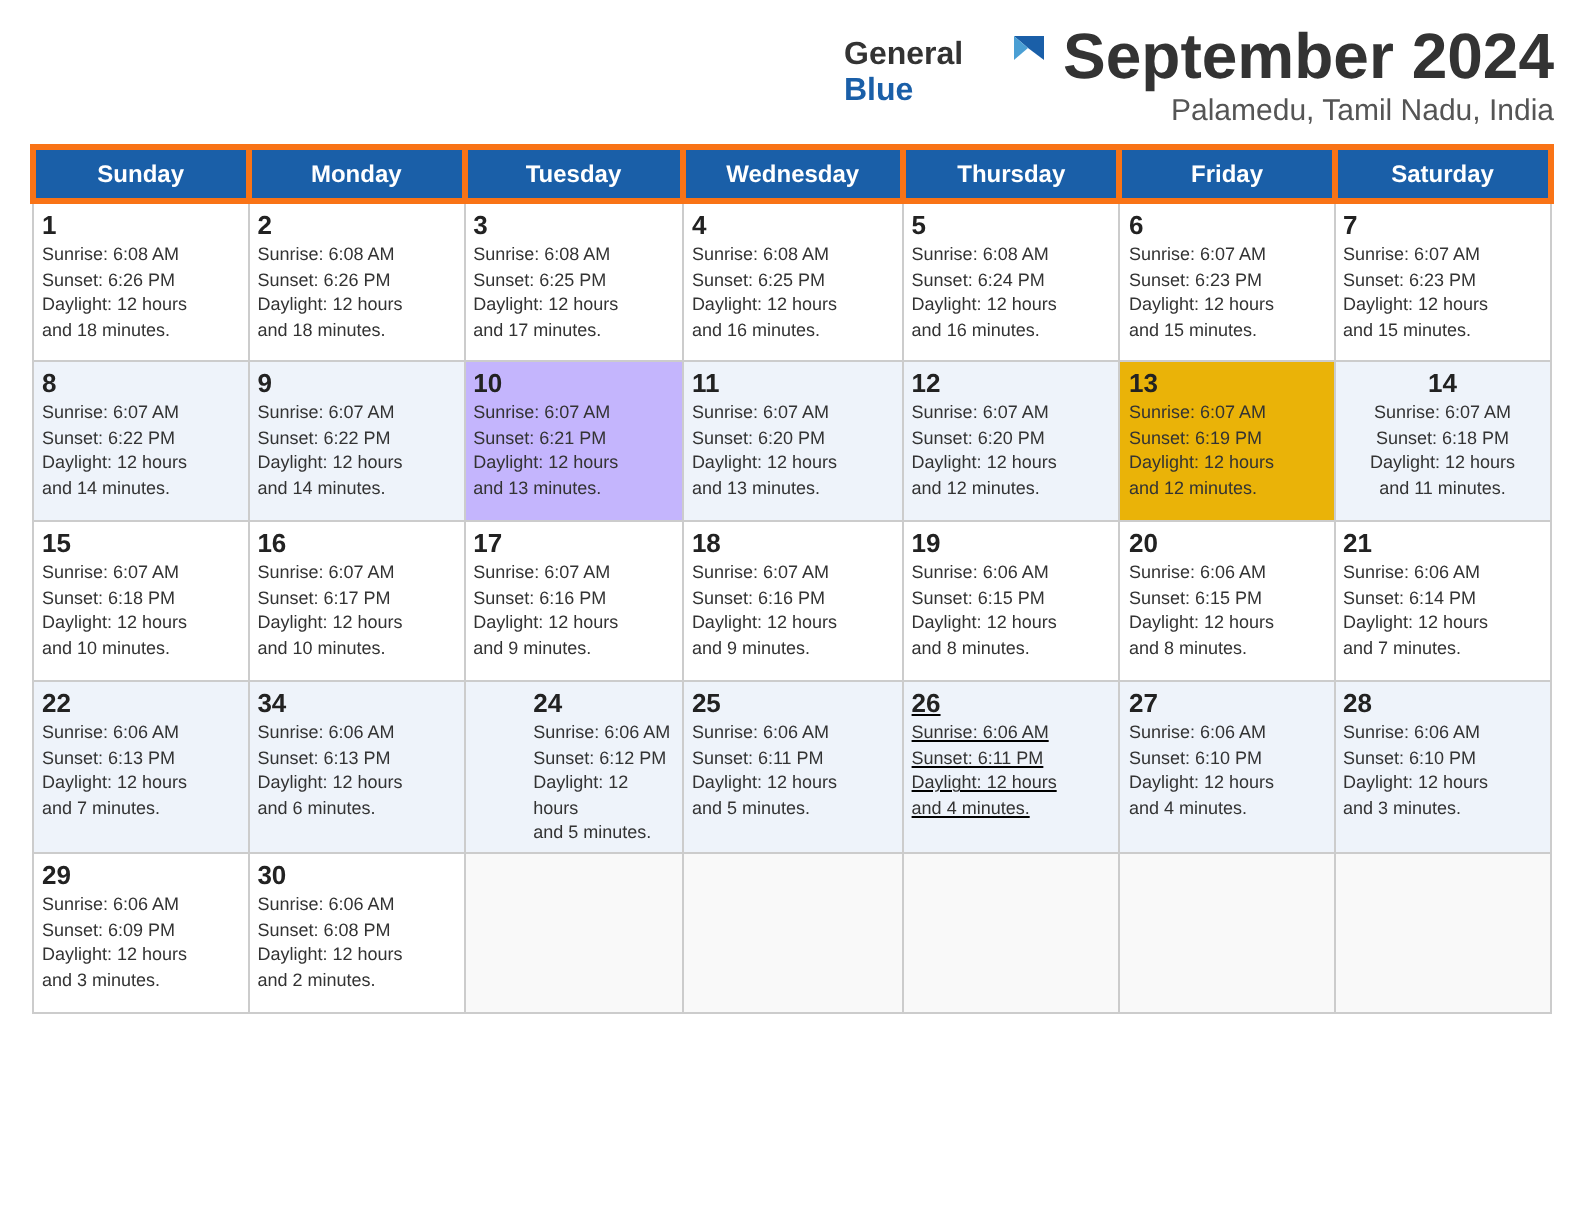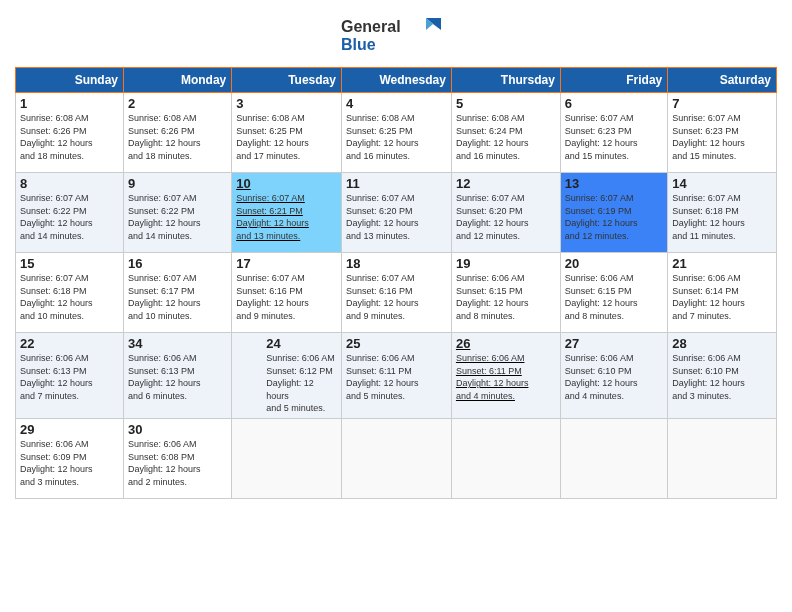--- a/index.html
+++ b/index.html
@@ -10,21 +10,21 @@
       height: 612px;
       overflow: hidden;
     }
     .page {
       width: 792px;
       height: 612px;
       padding: 10px 15px;
     }
     .header {
       display: flex;
-      justify-content: center;
+      justify-content: flex-end;
       align-items: flex-start;
       margin-bottom: 8px;
     }
     .logo {
       display: flex;
       align-items: center;
     }
     .title-block {
       text-align: right;
     }
@@ -38,25 +38,25 @@
       color: #555;
     }
     .calendar {
       width: 100%;
       border-collapse: collapse;
       font-size: 9.5px;
     }
     .calendar th {
       background: #1a5fa8;
       color: #fff;
-      text-align: right;
+      text-align: center;
       padding: 5px 5px;
       font-size: 12px;
       font-weight: bold;
-      border: 1px solid #f97316;
+      border: 3px solid #f97316;
     }
     .calendar td {
       border: 1px solid #ccc;
       vertical-align: top;
       padding: 3px 4px;
       width: 113px;
       height: 80px;
     }
     .calendar tr:nth-child(even) td {
       background: #f0f4fa;
@@ -84,20 +84,24 @@
   <div class="header">
     <div class="logo">
       <div>
         <svg width="110" height="45" viewBox="0 0 110 45">
           <text x="0" y="22" font-family="Arial" font-size="16" font-weight="bold" fill="#333">General</text>
           <text x="0" y="40" font-family="Arial" font-size="16" font-weight="bold" fill="#1a5fa8">Blue</text>
           <polygon points="85,8 100,8 100,20 92,14" fill="#1a5fa8"></polygon>
           <polygon points="85,8 92,14 85,20" fill="#4a9fd4"></polygon>
         </svg>
       </div>
+    </div>
+    <div class="title-block">
+      <div class="month-title">September 2024</div>
+      <div class="subtitle">Palamedu, Tamil Nadu, India</div>
     </div>
   </div>
 
   <table class="calendar">
     <thead>
       <tr>
         <th>Sunday</th>
         <th>Monday</th>
         <th>Tuesday</th>
         <th>Wednesday</th>
@@ -166,49 +170,49 @@
 Daylight: 12 hours
 and 14 minutes.</div>
           </td>
           <td style="background: rgb(238, 243, 250);">
             <span class="day-num">9</span>
             <div class="day-info" style="white-space: pre-line;">Sunrise: 6:07 AM
 Sunset: 6:22 PM
 Daylight: 12 hours
 and 14 minutes.</div>
           </td>
-          <td style="background: #7dd3fc; text-decoration: underline;">
+          <td style="background: #c4b5fd;">
             <span class="day-num">10</span>
             <div class="day-info" style="white-space: pre-line;">Sunrise: 6:07 AM
 Sunset: 6:21 PM
 Daylight: 12 hours
 and 13 minutes.</div>
           </td>
           <td style="background: rgb(238, 243, 250);">
             <span class="day-num">11</span>
             <div class="day-info" style="white-space: pre-line;">Sunrise: 6:07 AM
 Sunset: 6:20 PM
 Daylight: 12 hours
 and 13 minutes.</div>
           </td>
           <td style="background: rgb(238, 243, 250);">
             <span class="day-num">12</span>
             <div class="day-info" style="white-space: pre-line;">Sunrise: 6:07 AM
 Sunset: 6:20 PM
 Daylight: 12 hours
 and 12 minutes.</div>
           </td>
-          <td style="background: #3b82f6;">
+          <td style="background: #eab308;">
             <span class="day-num">13</span>
             <div class="day-info" style="white-space: pre-line;">Sunrise: 6:07 AM
 Sunset: 6:19 PM
 Daylight: 12 hours
 and 12 minutes.</div>
           </td>
-          <td style="background: rgb(238, 243, 250);">
+          <td style="background: rgb(238, 243, 250); text-align: center;">
             <span class="day-num">14</span>
             <div class="day-info" style="white-space: pre-line;">Sunrise: 6:07 AM
 Sunset: 6:18 PM
 Daylight: 12 hours
 and 11 minutes.</div>
           </td>
         </tr>
         <tr style="background: #b91c1c; margin-top: 15px;">
           <td>
             <span class="day-num">15</span>

